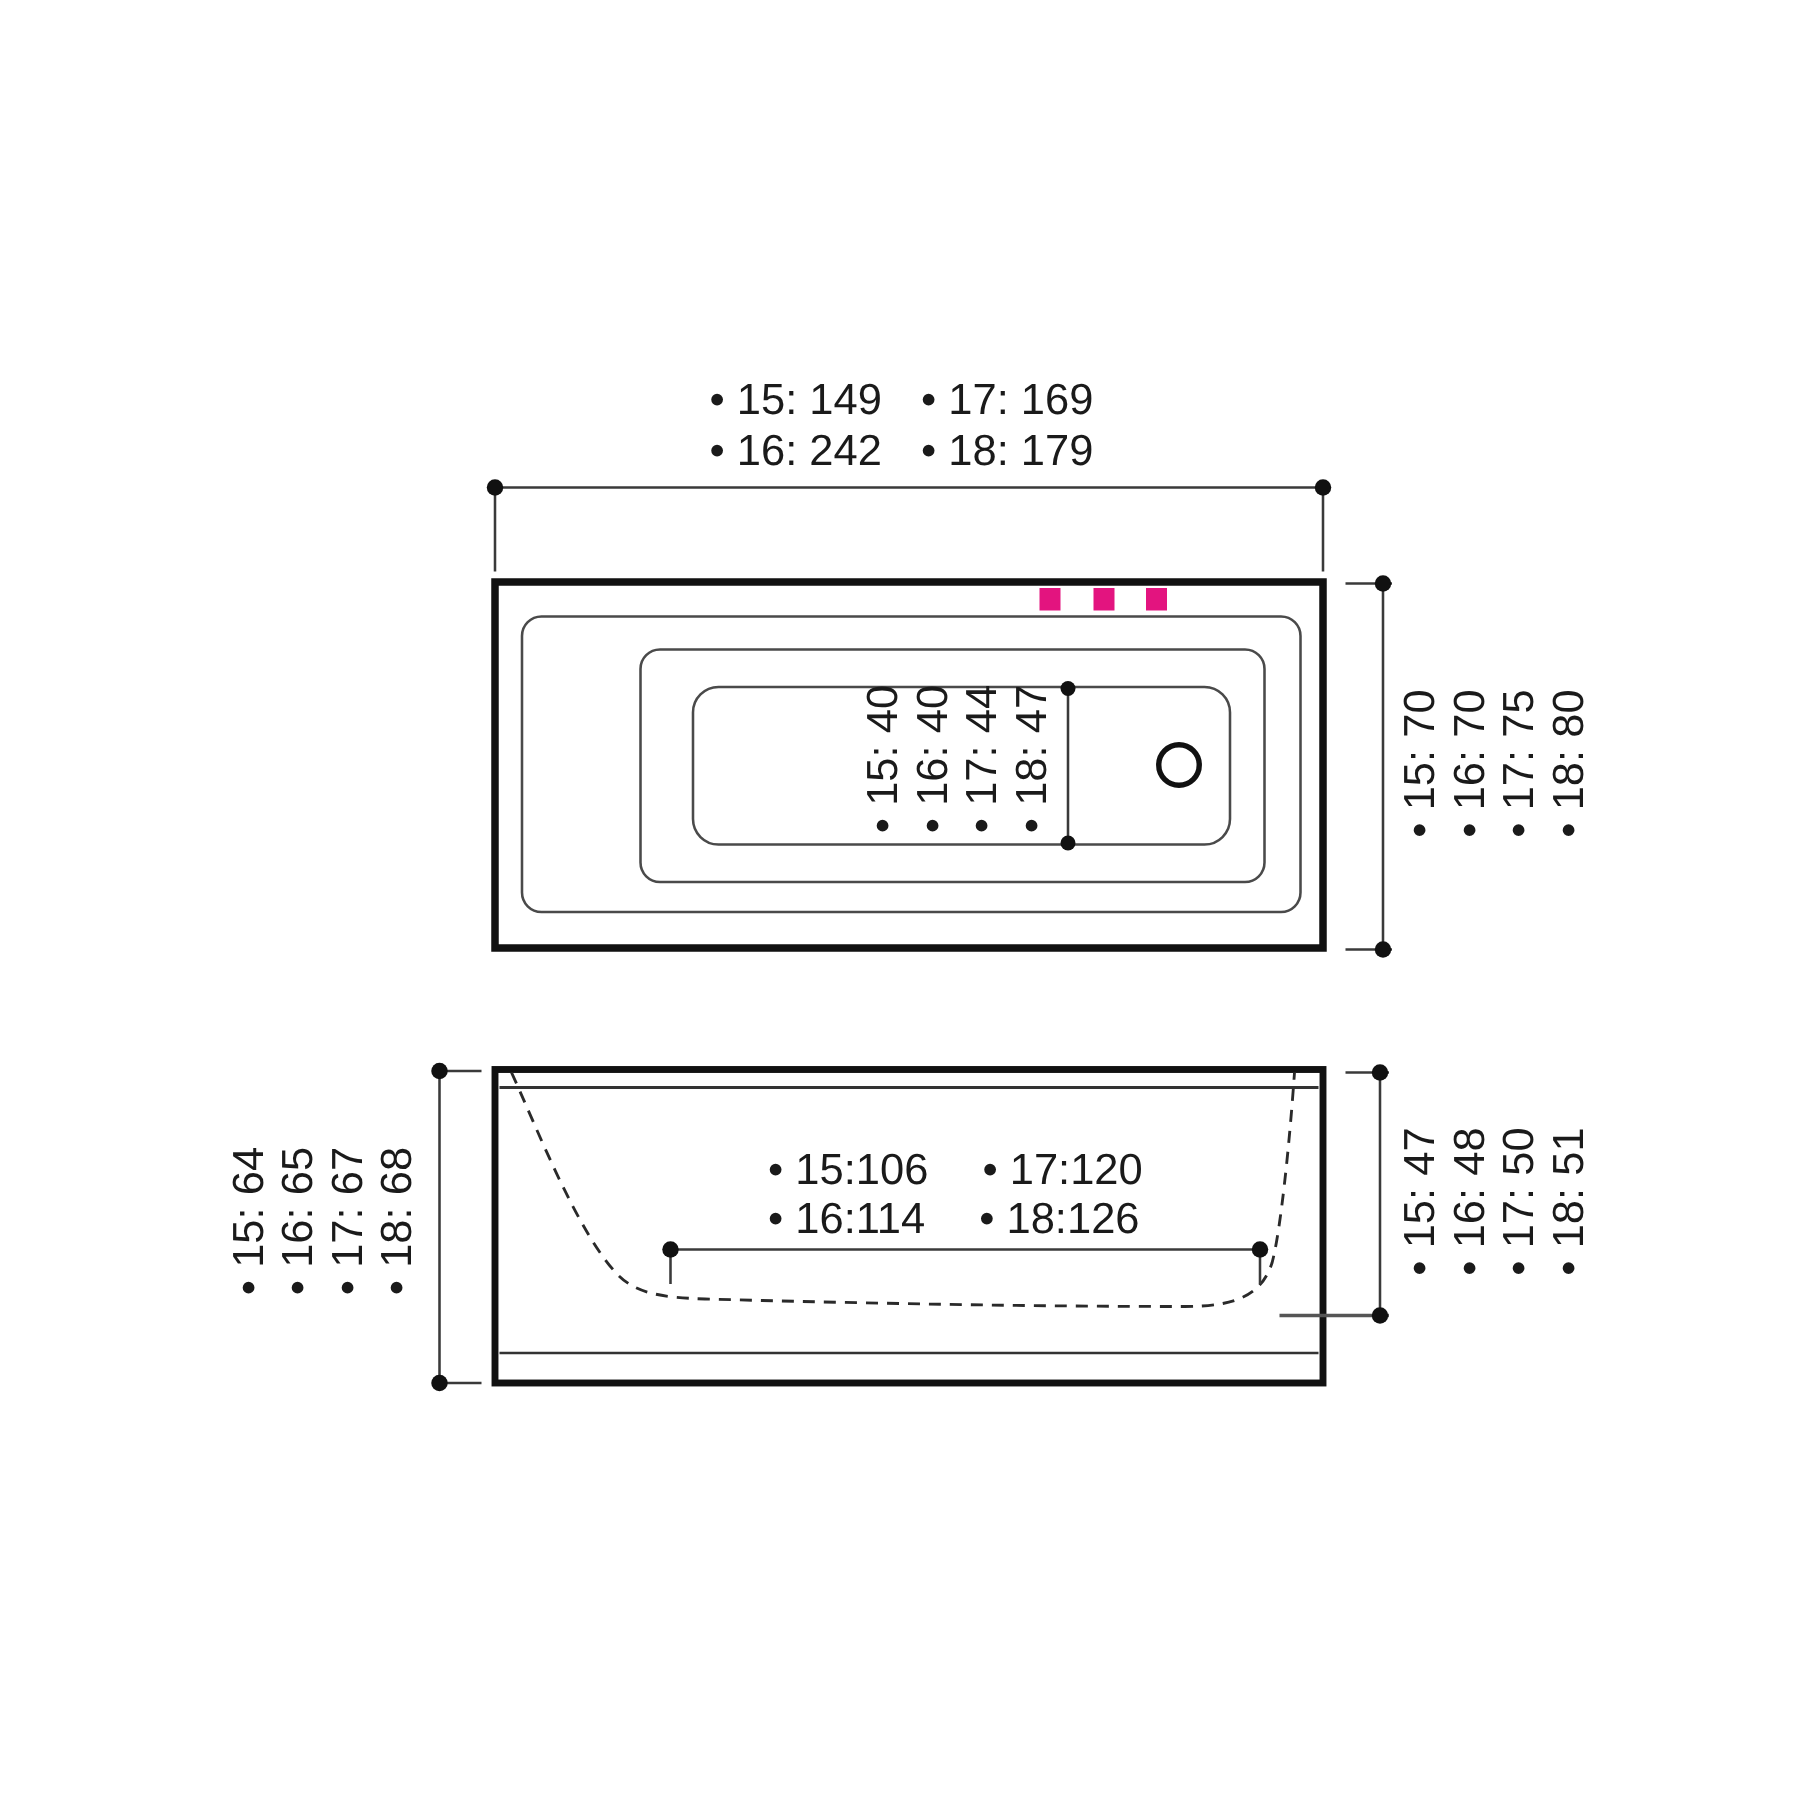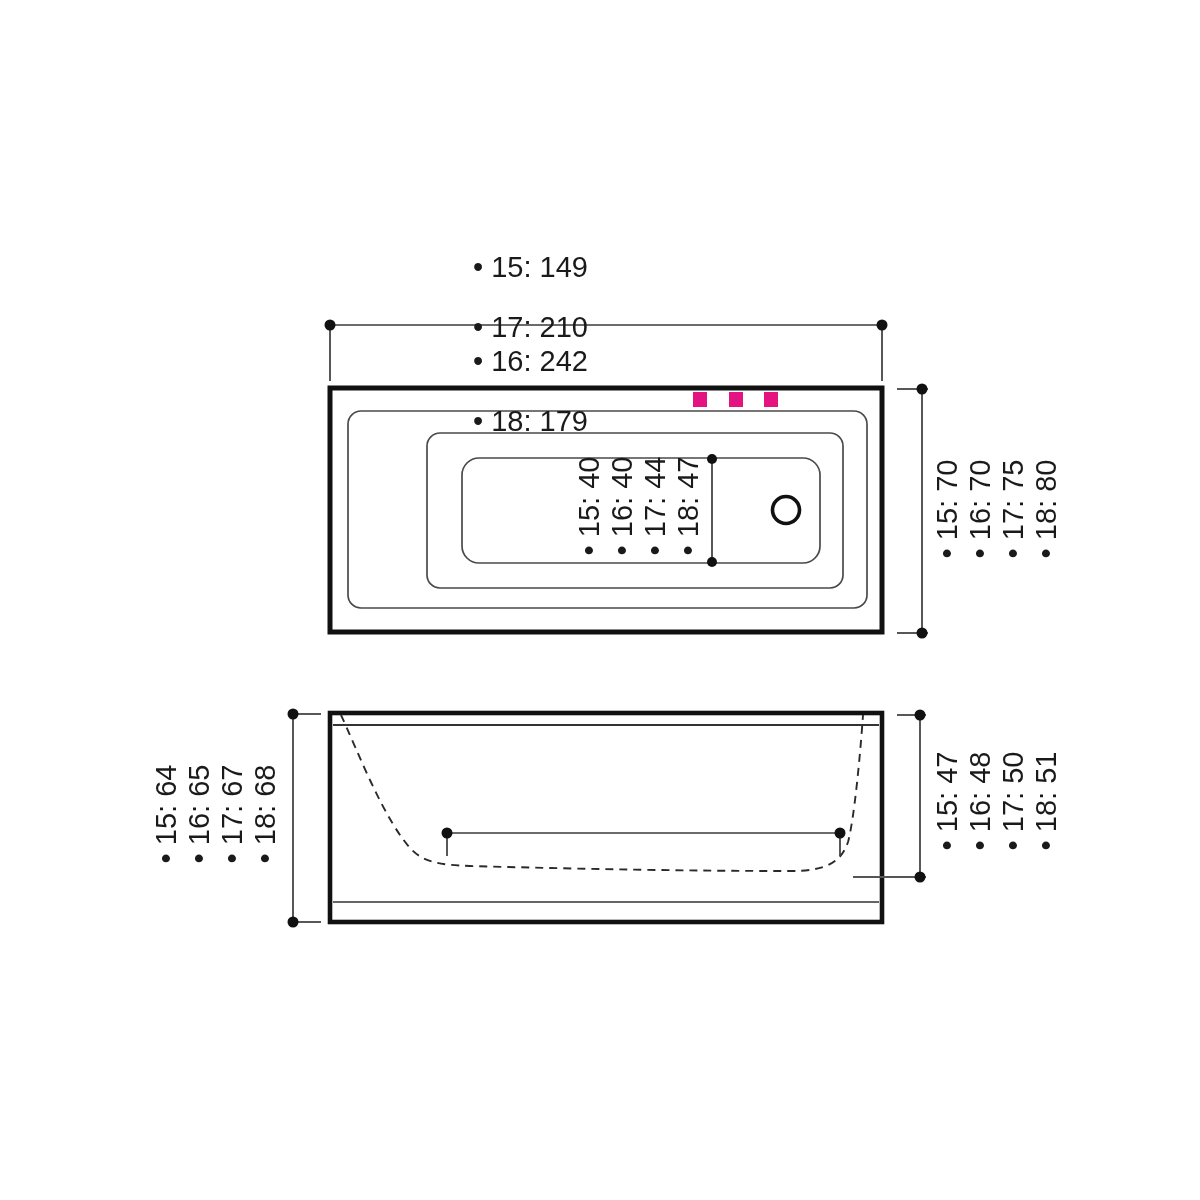--- a/index.html
+++ b/index.html
@@ -2,21 +2,21 @@
 <html><head>
 <meta charset="utf-8">
 <style>
   html,body{margin:0;padding:0;background:#ffffff;}
   .canvas{
     position:relative;width:1200px;height:1200px;background:#ffffff;
     font-family:"Liberation Sans",sans-serif;color:#1a1a1a;overflow:hidden;
   }
   svg{position:absolute;left:0;top:0;}
   .lbl{position:absolute;font-size:29px;line-height:34px;white-space:nowrap;color:#1a1a1a;}
-  .row{display:flex;gap:36px;flex-direction:column;}
+  .row{display:flex;gap:36px;}
   .row.wide{gap:26px;}
   .rot{
     position:absolute;display:flex;flex-direction:column;
     transform:translate(-50%,-50%) rotate(-90deg);
     font-size:29px;line-height:33px;white-space:nowrap;color:#1a1a1a;
   }
   .rot div{white-space:nowrap;}
 </style>
 </head>
 <body>
@@ -84,21 +84,21 @@
       <line x1="897" y1="715" x2="926" y2="715"></line>
       <line x1="853" y1="877" x2="926" y2="877" stroke-width="2.2" stroke="#555"></line>
     </g>
     <circle cx="920" cy="715" r="5.5" fill="#111"></circle>
     <circle cx="920" cy="877" r="5.5" fill="#111"></circle>
   </svg>
 
   <div class="lbl" style="left:473px;top:250px;">
     <div class="row wide">
       <span>• 15: 149</span>
-      <span>• 17: 210</span>
+      <span>• 17: 169</span>
     </div>
     <div class="row wide">
       <span>• 16: 242</span>
       <span>• 18: 179</span>
     </div>
   </div>
 
   <div class="rot" style="left:639px;top:506px;">
     <div>• 15: 40</div>
     <div>• 16: 40</div>
@@ -120,14 +120,24 @@
     <div>• 18: 68</div>
   </div>
 
   <div class="rot" style="left:997px;top:801px;">
     <div>• 15: 47</div>
     <div>• 16: 48</div>
     <div>• 17: 50</div>
     <div>• 18: 51</div>
   </div>
 
+  <div class="lbl" style="left:512px;top:764px;line-height:33px;">
+    <div class="row">
+      <span>• 15:106</span>
+      <span>• 17:120</span>
+    </div>
+    <div class="row">
+      <span>• 16:114</span>
+      <span>• 18:126</span>
+    </div>
+  </div>
 
 </div>
 
 </body></html>

